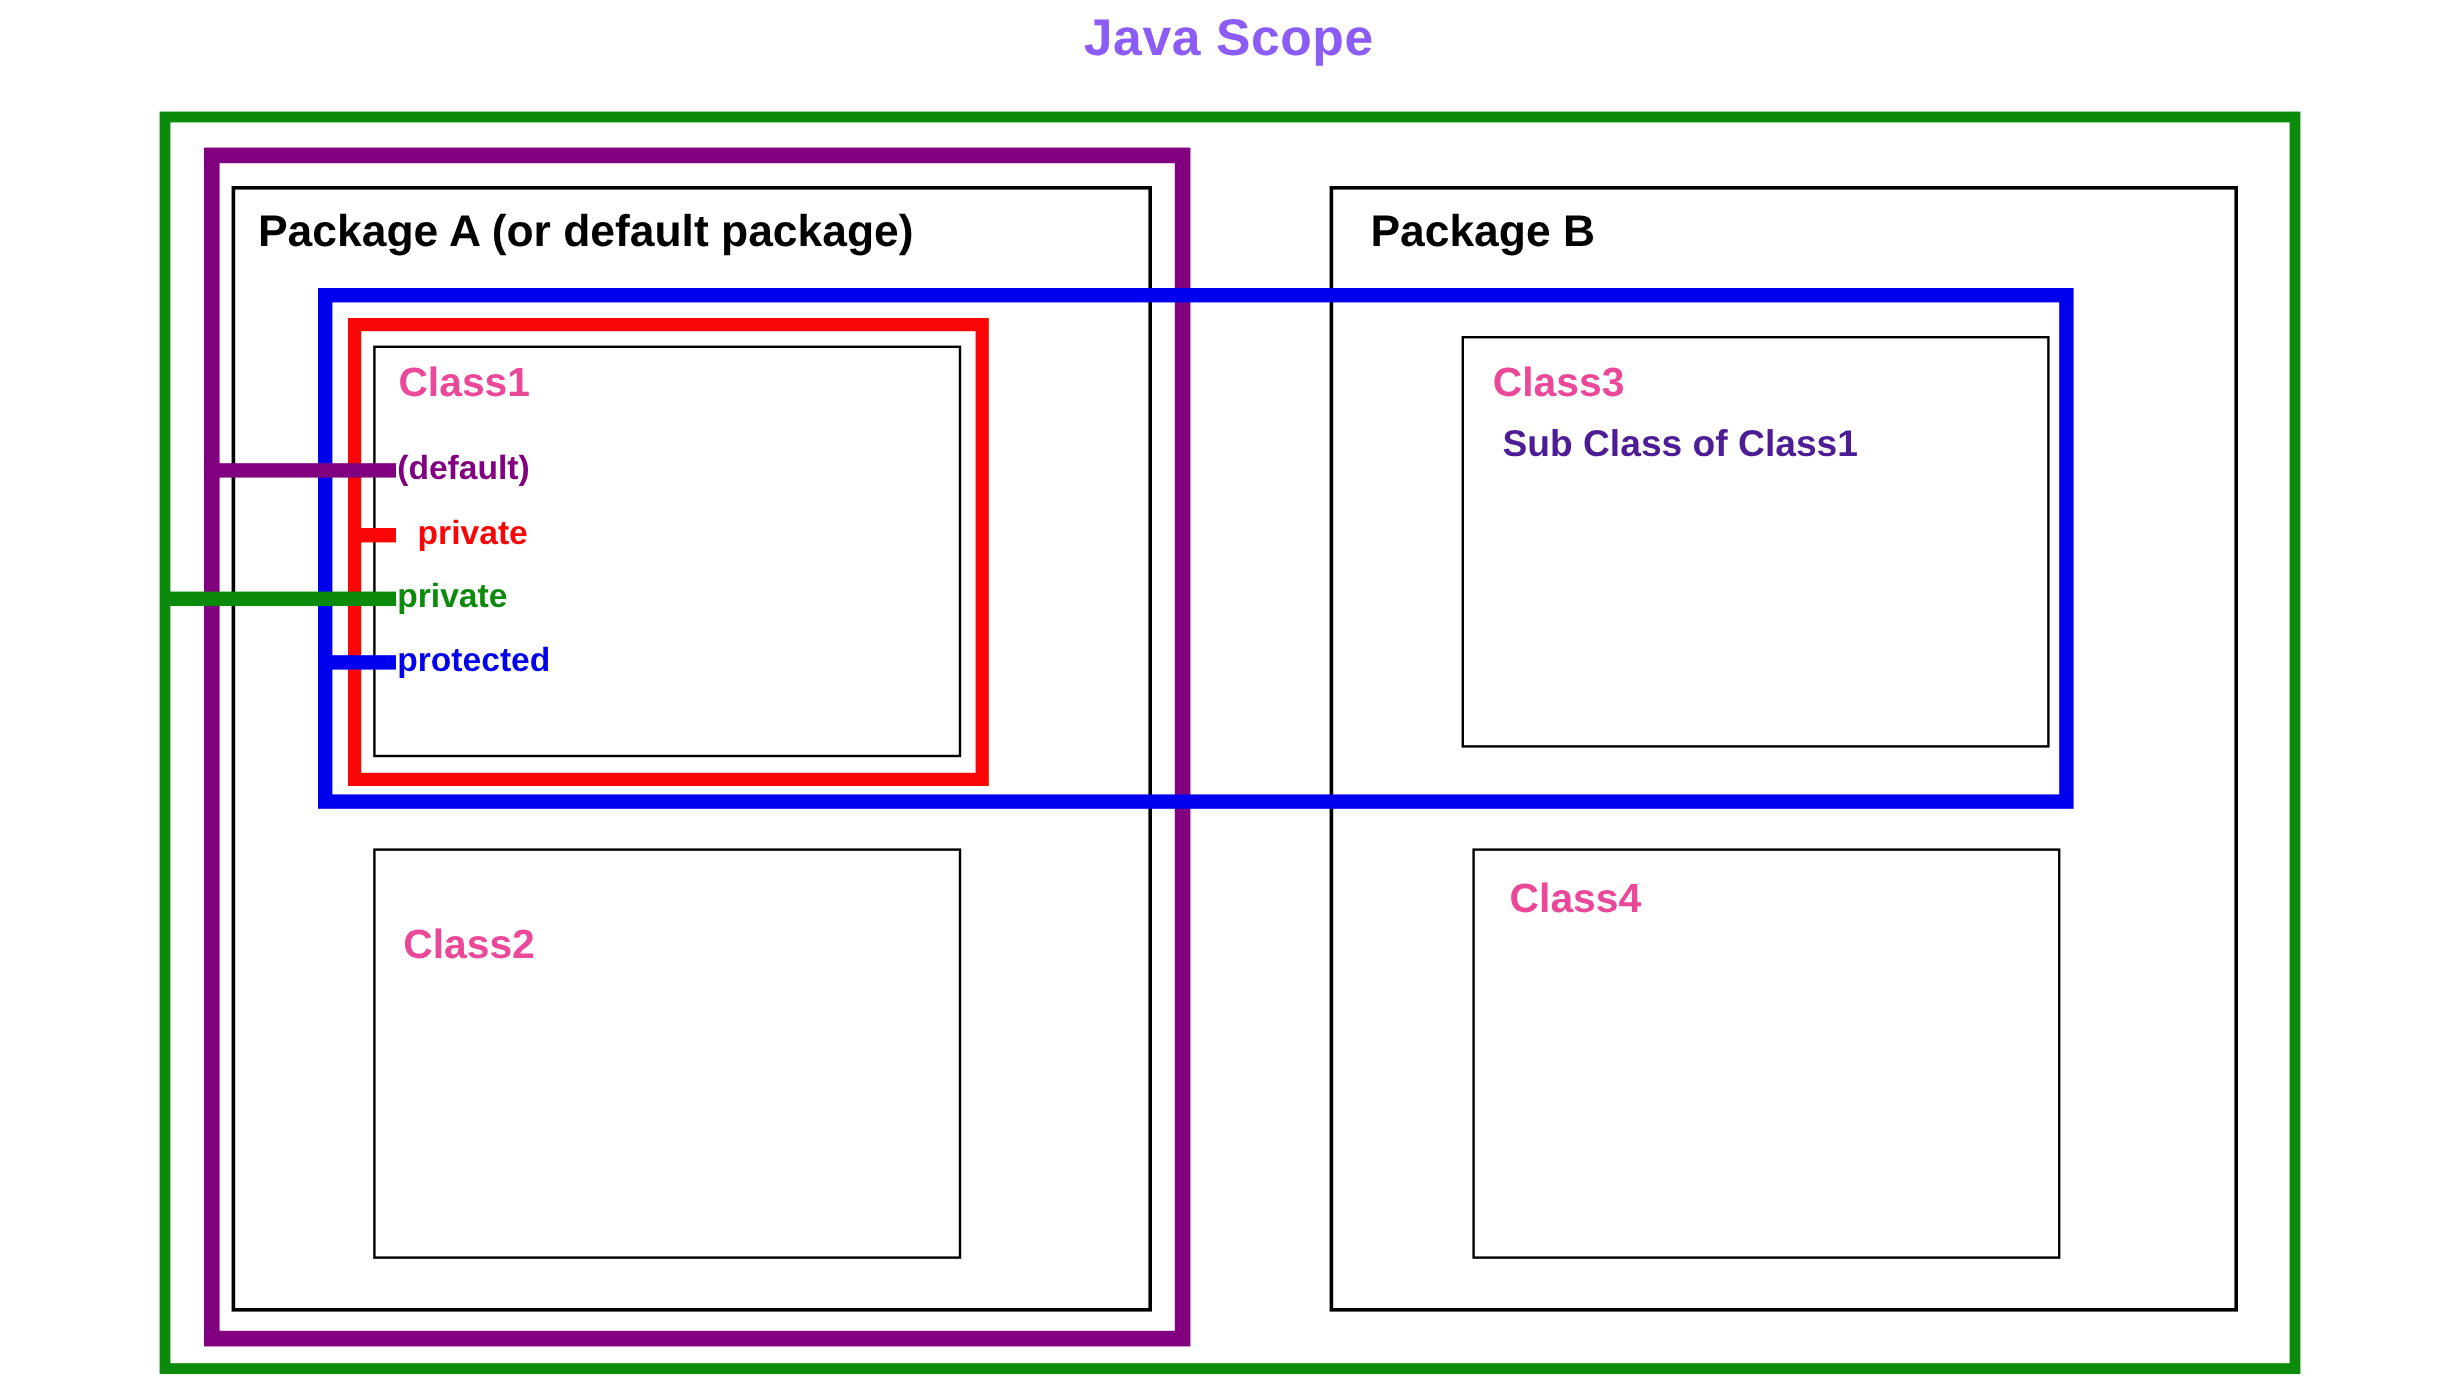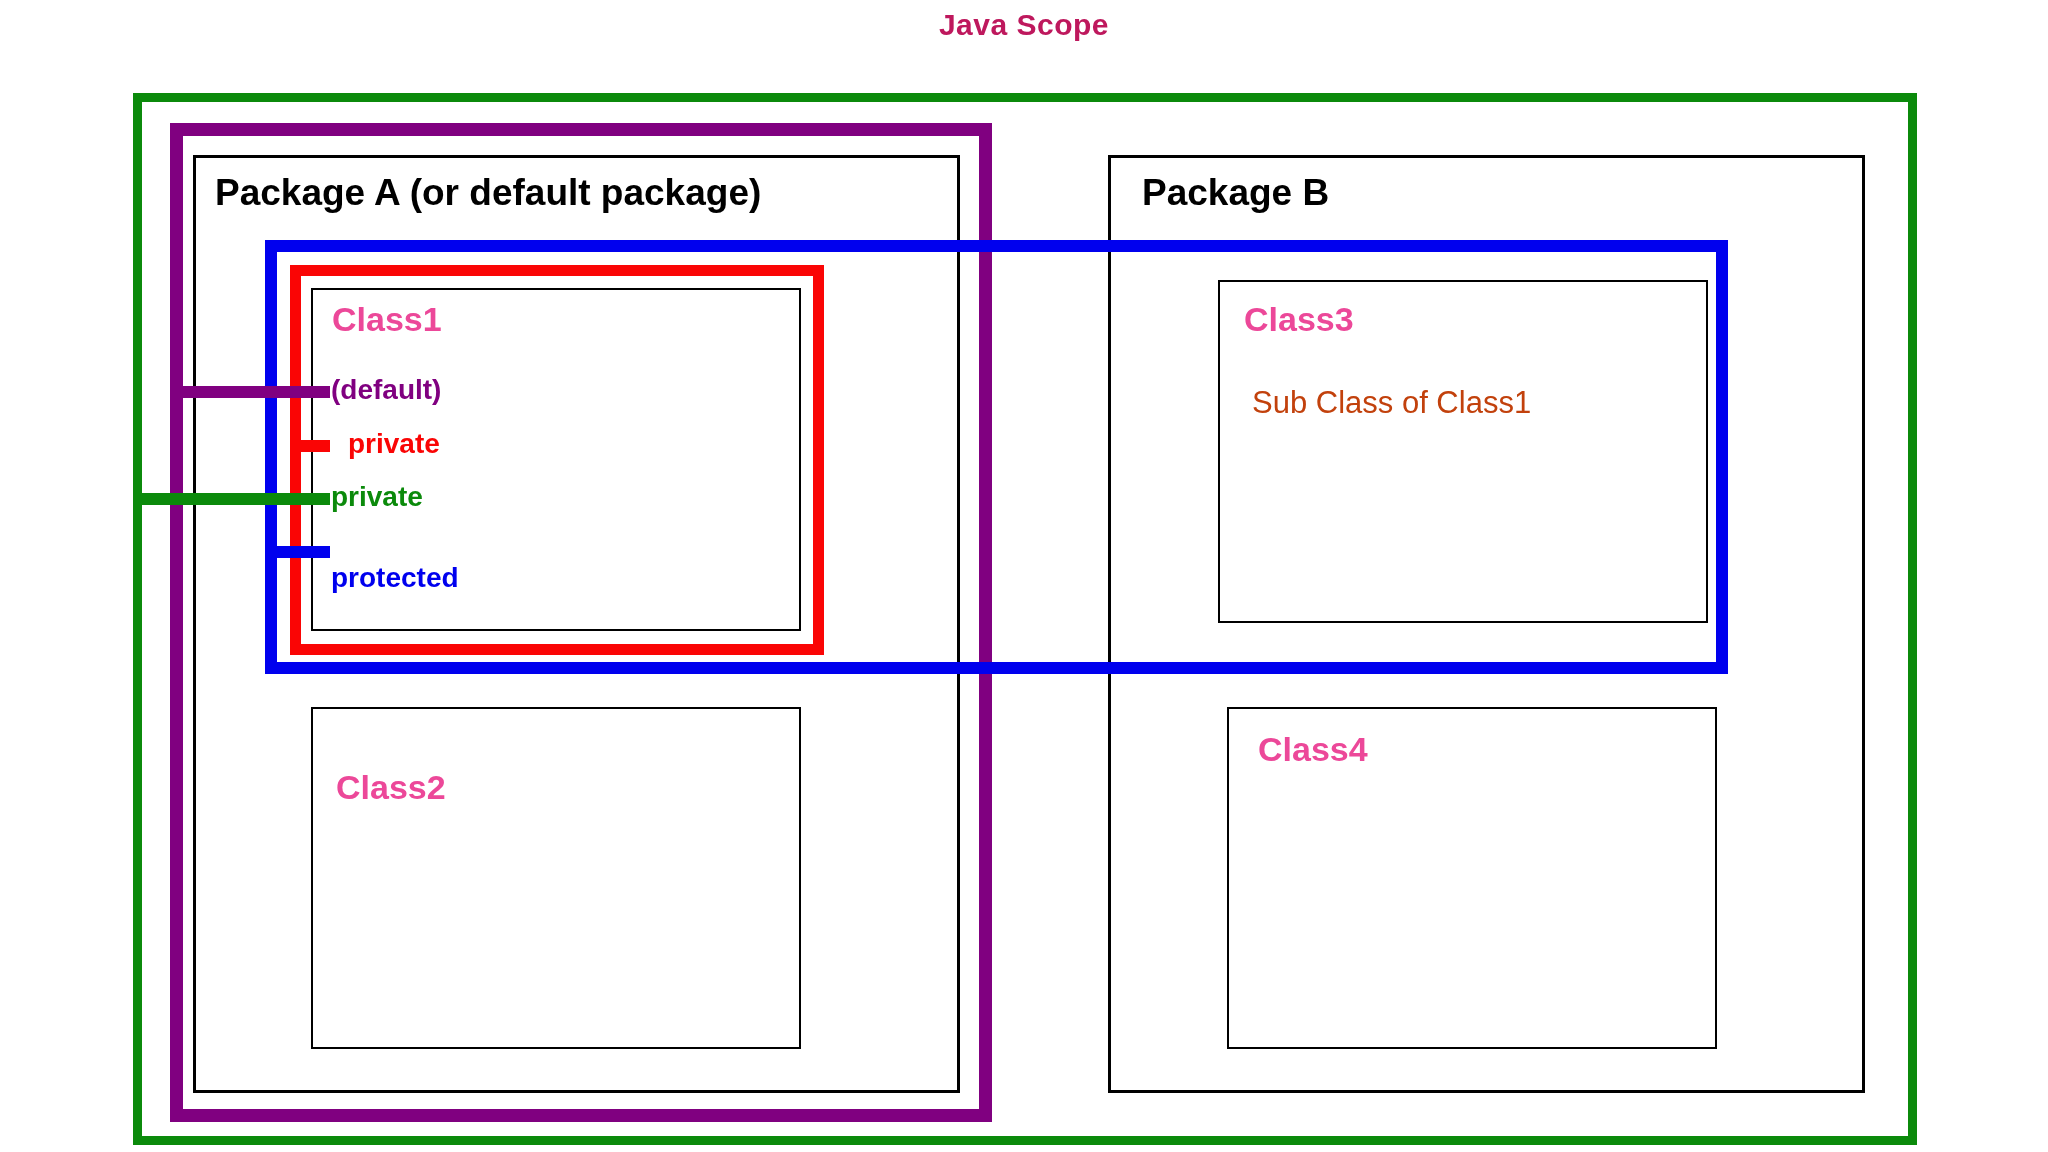--- a/index.html
+++ b/index.html
@@ -20,23 +20,23 @@
     background: #ffffff;
   }
 
   
   .title {
     position: absolute;
     left: 0;
     top: 8px;
     width: 2048px;
     text-align: center;
-    font-size: 30px;
+    font-size: 43px;
     font-weight: bold;
-    color: #be185d;
+    color: #8b5cf6;
     letter-spacing: 0.5px;
   }
 
   
   .box {
     position: absolute;
     box-sizing: border-box;
     background: transparent;
   }
   .box-green    { border: 9px solid #0b8a0b; }
@@ -57,24 +57,23 @@
   .class-label {
     position: absolute;
     font-size: 34px;
     font-weight: bold;
     color: #ec4899;
     white-space: nowrap;
   }
   .class-sub {
     position: absolute;
     font-size: 31px;
-    font-weight: normal;
-    color: #c2410c;
+    font-weight: bold;
+    color: #4c1d95;
     white-space: nowrap;
-    margin-top: 33px;
   }
 
   
   .modifier {
     position: absolute;
     font-size: 28px;
     font-weight: bold;
     white-space: nowrap;
     line-height: 1;
   }
@@ -121,21 +120,21 @@
 
   <div class="conn c-private" style="left:292px; top:440px; width:38px;"></div>
 
   <div class="conn c-public" style="left:140px; top:493px; width:190px;"></div>
 
   <div class="conn c-protected" style="left:268px; top:546px; width:62px;"></div>
 
   <div class="modifier m-default" style="left:331px; top:376px;">(default)</div>
   <div class="modifier m-private" style="left:348px; top:430px;">private</div>
   <div class="modifier m-public" style="left:331px; top:483px;">private</div>
-  <div class="modifier m-protected" style="left:331px; top:536px;margin-top:28px;">protected</div>
+  <div class="modifier m-protected" style="left:331px; top:536px;">protected</div>
 
   <div class="box box-black-thin" style="left:1218px; top:280px; width:490px; height:343px;"></div>
   <div class="class-label" style="left:1244px; top:300px;text-align:right;">Class3</div>
   <div class="class-sub" style="left:1252px; top:352px;">Sub Class of Class1</div>
 
   <div class="box box-black-thin" style="left:311px; top:707px; width:490px; height:342px;"></div>
   <div class="class-label" style="left:336px; top:768px;">Class2</div>
 
   <div class="box box-black-thin" style="left:1227px; top:707px; width:490px; height:342px;"></div>
   <div class="class-label" style="left:1258px; top:730px;">Class4</div>

